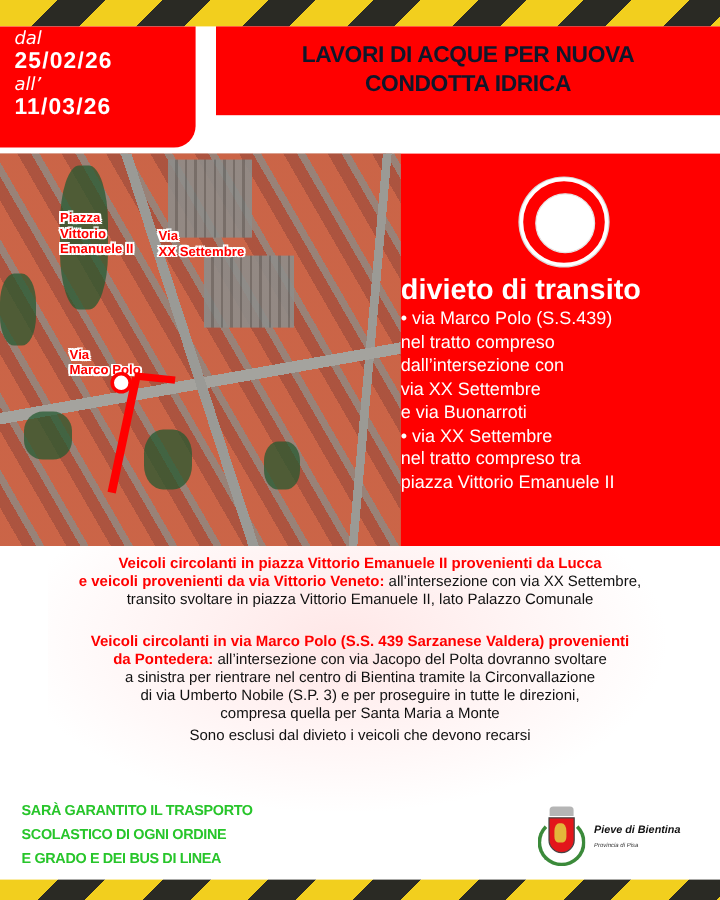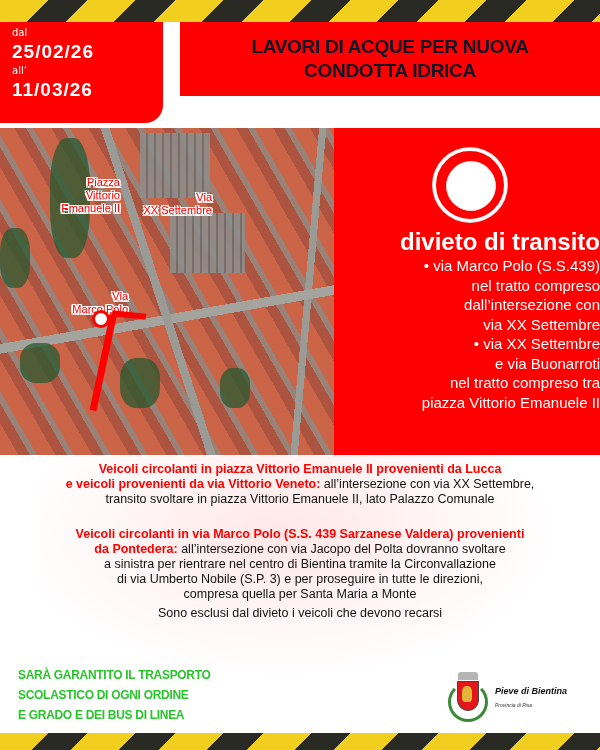--- a/index.html
+++ b/index.html
@@ -17,21 +17,21 @@
     position: absolute; left: 40px; top: 430px; width: 540px; height: 260px;
     background: radial-gradient(ellipse at 45% 40%, rgba(255,215,215,0.6), rgba(255,255,255,0) 65%);
     pointer-events: none;
   }
 
   .date-box {
     position: absolute; left: 0; top: 22px; width: 163px; height: 101px;
     background: #ff0000; border-bottom-right-radius: 18px;
     color: #fff; padding: 3px 0 0 12px;
   }
-  .date-box .lbl { font-family: "DejaVu Sans", sans-serif; font-size: 10px; line-height: 15px; }
+  .date-box .lbl { font-family: "DejaVu Sans", sans-serif; font-style: italic; font-size: 15px; line-height: 15px; }
   .date-box .date { font-weight: bold; font-size: 19px; line-height: 23px; letter-spacing: 1px; }
 
   .title-box {
     position: absolute; left: 180px; top: 22px; width: 420px; height: 74px;
     background: #ff0000; color: #0f172a; text-align: center;
     font-weight: bold; font-size: 19px; line-height: 24px; padding-top: 13px; letter-spacing: -0.3px;
   }
 
   .map {
     position: absolute; left: 0; top: 128px; width: 334px; height: 327px; overflow: hidden;
@@ -44,35 +44,35 @@
   }
   .map .park {
     position: absolute; background: rgba(38,90,48,0.75); border-radius: 40%;
   }
   .map .lot {
     position: absolute; background:
       repeating-linear-gradient(90deg, #8d8d8a 0 6px, #6f6f6c 6px 8px);
     opacity: 0.9;
   }
   .map-label {
-    position: absolute; color: #ff0000; font-weight: normal; font-size: 11px; line-height: 13px;
-    text-align: right;
+    position: absolute; color: #ff0000; font-weight: bold; font-size: 11px; line-height: 13px;
+    text-align: left;
     text-shadow: -1.5px -1.5px 0 #fff, 1.5px -1.5px 0 #fff, -1.5px 1.5px 0 #fff, 1.5px 1.5px 0 #fff, 0 1.5px 0 #fff, 0 -1.5px 0 #fff, 1.5px 0 0 #fff, -1.5px 0 0 #fff;
   }
   .route { position: absolute; background: #ff0000; }
   .route.v { left: 93px; top: 312px; width: 8px; height: 100px; transform: rotate(14deg); transform-origin: top left; left: 114px; }
   .route.h { left: 112px; top: 312px; width: 34px; height: 6px; transform: rotate(6deg); }
   .closure-dot {
     position: absolute; left: 92px; top: 310px; width: 18px; height: 18px; border-radius: 50%;
     background: #fff; border: 3px solid #ff0000;
   }
 
   .divieto-box {
     position: absolute; left: 334px; top: 128px; width: 266px; height: 327px;
-    background: #ff0000; color: #fff; text-align: right;
+    background: #ff0000; color: #fff; text-align: left;
   }
   .sign {
     position: absolute; left: 99px; top: 20px; width: 74px; height: 74px; border-radius: 50%;
     background: #ff0000; border: 3px solid #fff;
     box-shadow: 0 0 0 1px #d8d8d8;
   }
   .sign::after {
     content: ""; position: absolute; left: 10px; top: 10px; width: 48px; height: 48px; border-radius: 50%;
     background: #fff; border: 1px solid #e5e5e5;
   }
@@ -148,22 +148,22 @@
 <div class="closure-dot"></div>
 
 <div class="divieto-box">
   <div class="sign"></div>
   <div class="divieto-title">divieto di transito</div>
   <div class="divieto-lines">
     <div>• via Marco Polo (S.S.439)</div>
     <div>nel tratto compreso</div>
     <div>dall’intersezione con</div>
     <div>via XX Settembre</div>
+    <div>e  via Buonarroti</div>
     <div>• via XX Settembre</div>
-    <div>e  via Buonarroti</div>
     <div>nel tratto compreso tra</div>
     <div>piazza Vittorio Emanuele II</div>
   </div>
 </div>
 
 <div class="info info1">
   <div class="red">Veicoli circolanti in piazza Vittorio Emanuele II provenienti da Lucca</div>
   <div><span class="red">e veicoli provenienti da via Vittorio Veneto:</span><span> all’intersezione con via XX Settembre,</span></div>
   <div>transito svoltare in piazza Vittorio Emanuele II, lato Palazzo Comunale</div>
 </div>

